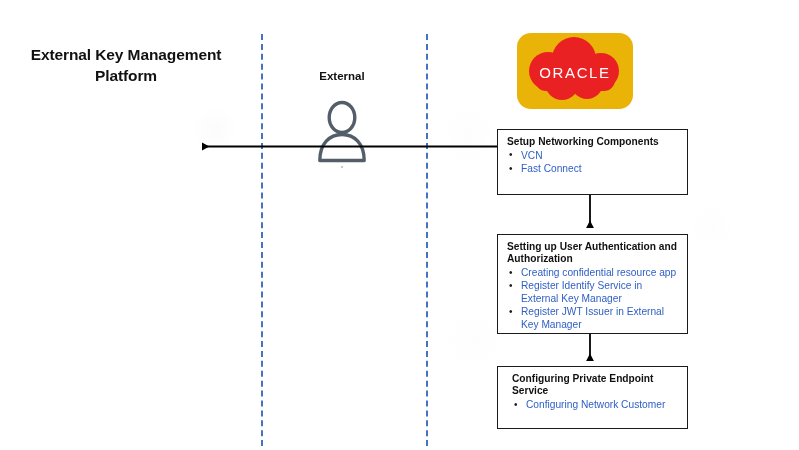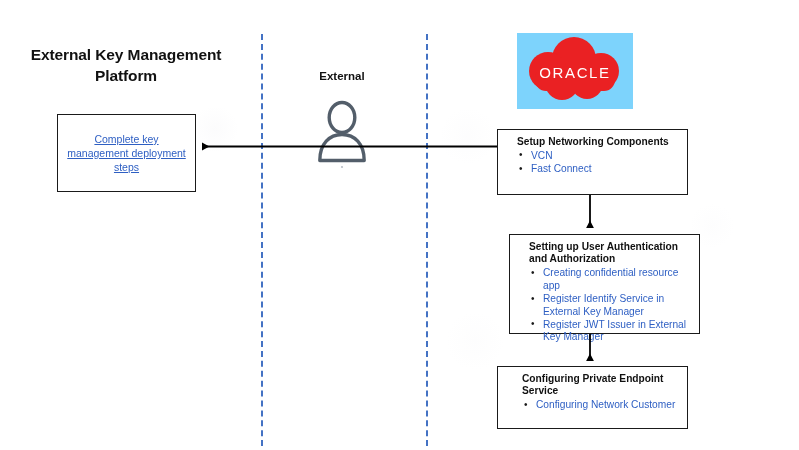--- a/index.html
+++ b/index.html
@@ -61,23 +61,23 @@
   }
   .box-left .link-block{
     text-align:center;
     font-size:10.5px;line-height:14px;
     color:#2E5FC3;
     text-decoration:underline;
     padding:0 8px;
   }
 
   
-  .box-r{left:497px;width:191px;padding-left:10px;}
+  .box-r{left:497px;width:191px;}
   .box-net{top:113px;height:66px;}
-  .box-auth{top:218px;height:100px;margin-left:12px;}
+  .box-auth{top:218px;height:100px;}
   .box-pe{top:350px;height:63px;}
 
   .box-head{
     font-size:10.2px;font-weight:bold;color:#111111;
     line-height:12.4px;
     padding:6px 7px 1px 9px;
   }
   .box-pe .box-head{padding-left:14px;}
 
   ul.bullets{
@@ -105,21 +105,22 @@
     position:absolute;left:286px;top:54px;width:112px;
     text-align:center;font-size:11.5px;font-weight:bold;color:#111111;
   }
   .customer-icon{
     position:absolute;left:310px;top:82px;width:64px;height:72px;
   }
 
   
   .oracle-logo{
     position:absolute;left:517px;top:17px;width:116px;height:76px;
-    background:#7dd3fc;
+    background:#eab308;
+    border-radius:14px;
   }
   .oracle-logo svg{display:block;}
 
   
   .connectors{
     position:absolute;left:0;top:0;width:799px;height:450px;
     pointer-events:none;
   }
 </style>
 </head>
@@ -130,23 +131,20 @@
   <div class="ghost-circle"></div>
   <div class="ghost-circle g2"></div>
   <div class="ghost-circle g3"></div>
   <div class="ghost-circle g4"></div>
 
   <div class="lane-divider d1"></div>
   <div class="lane-divider d2"></div>
 
   <div class="platform-title">External Key Management Platform</div>
 
-  <div class="box box-left">
-    <div class="link-block">Complete key management deployment steps</div>
-  </div>
 
   <div class="customer-label">External</div>
   <div class="customer-icon">
     <svg width="64" height="72" viewBox="0 0 64 72">
       <g fill="none" stroke="#4A5663" stroke-width="3.4" stroke-linejoin="round" stroke-linecap="round" opacity="0.95">
         <ellipse cx="32" cy="19.5" rx="12.8" ry="15"></ellipse>
         <path d="M9.8 62.5 C9.8 45.5 19.6 36.5 32 36.5 C44.4 36.5 54.2 45.5 54.2 62.5 Z"></path>
       </g>
       <circle cx="32" cy="69" r="1.1" fill="#b9bfc7"></circle>
     </svg>

